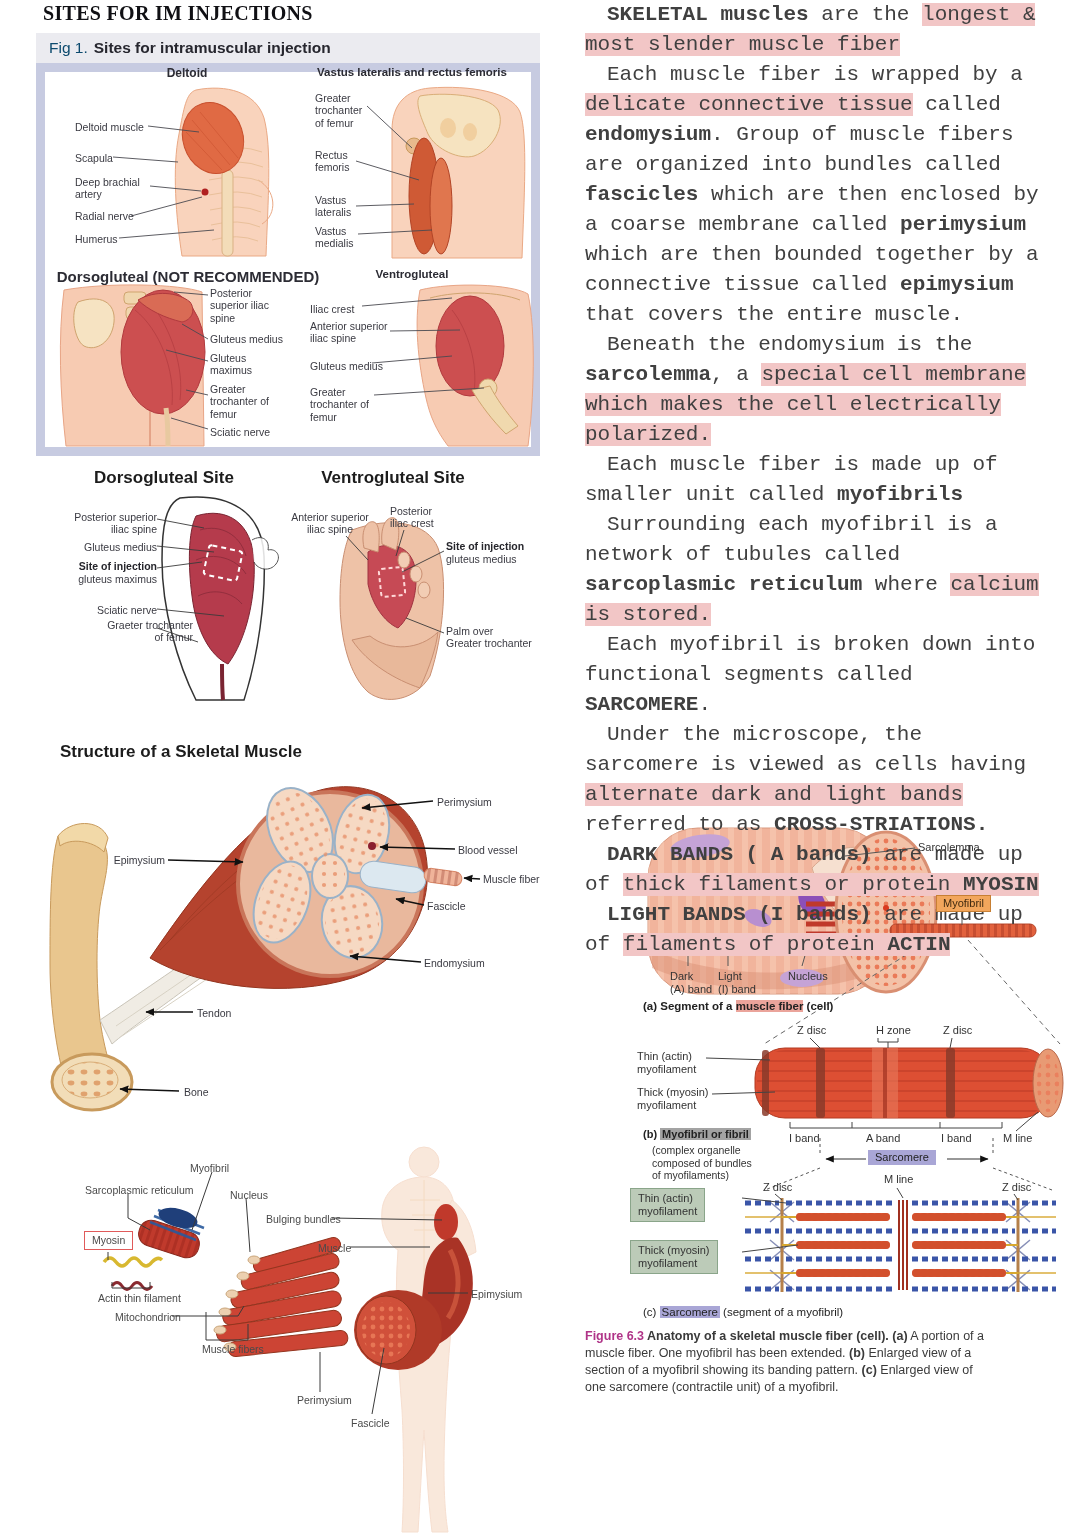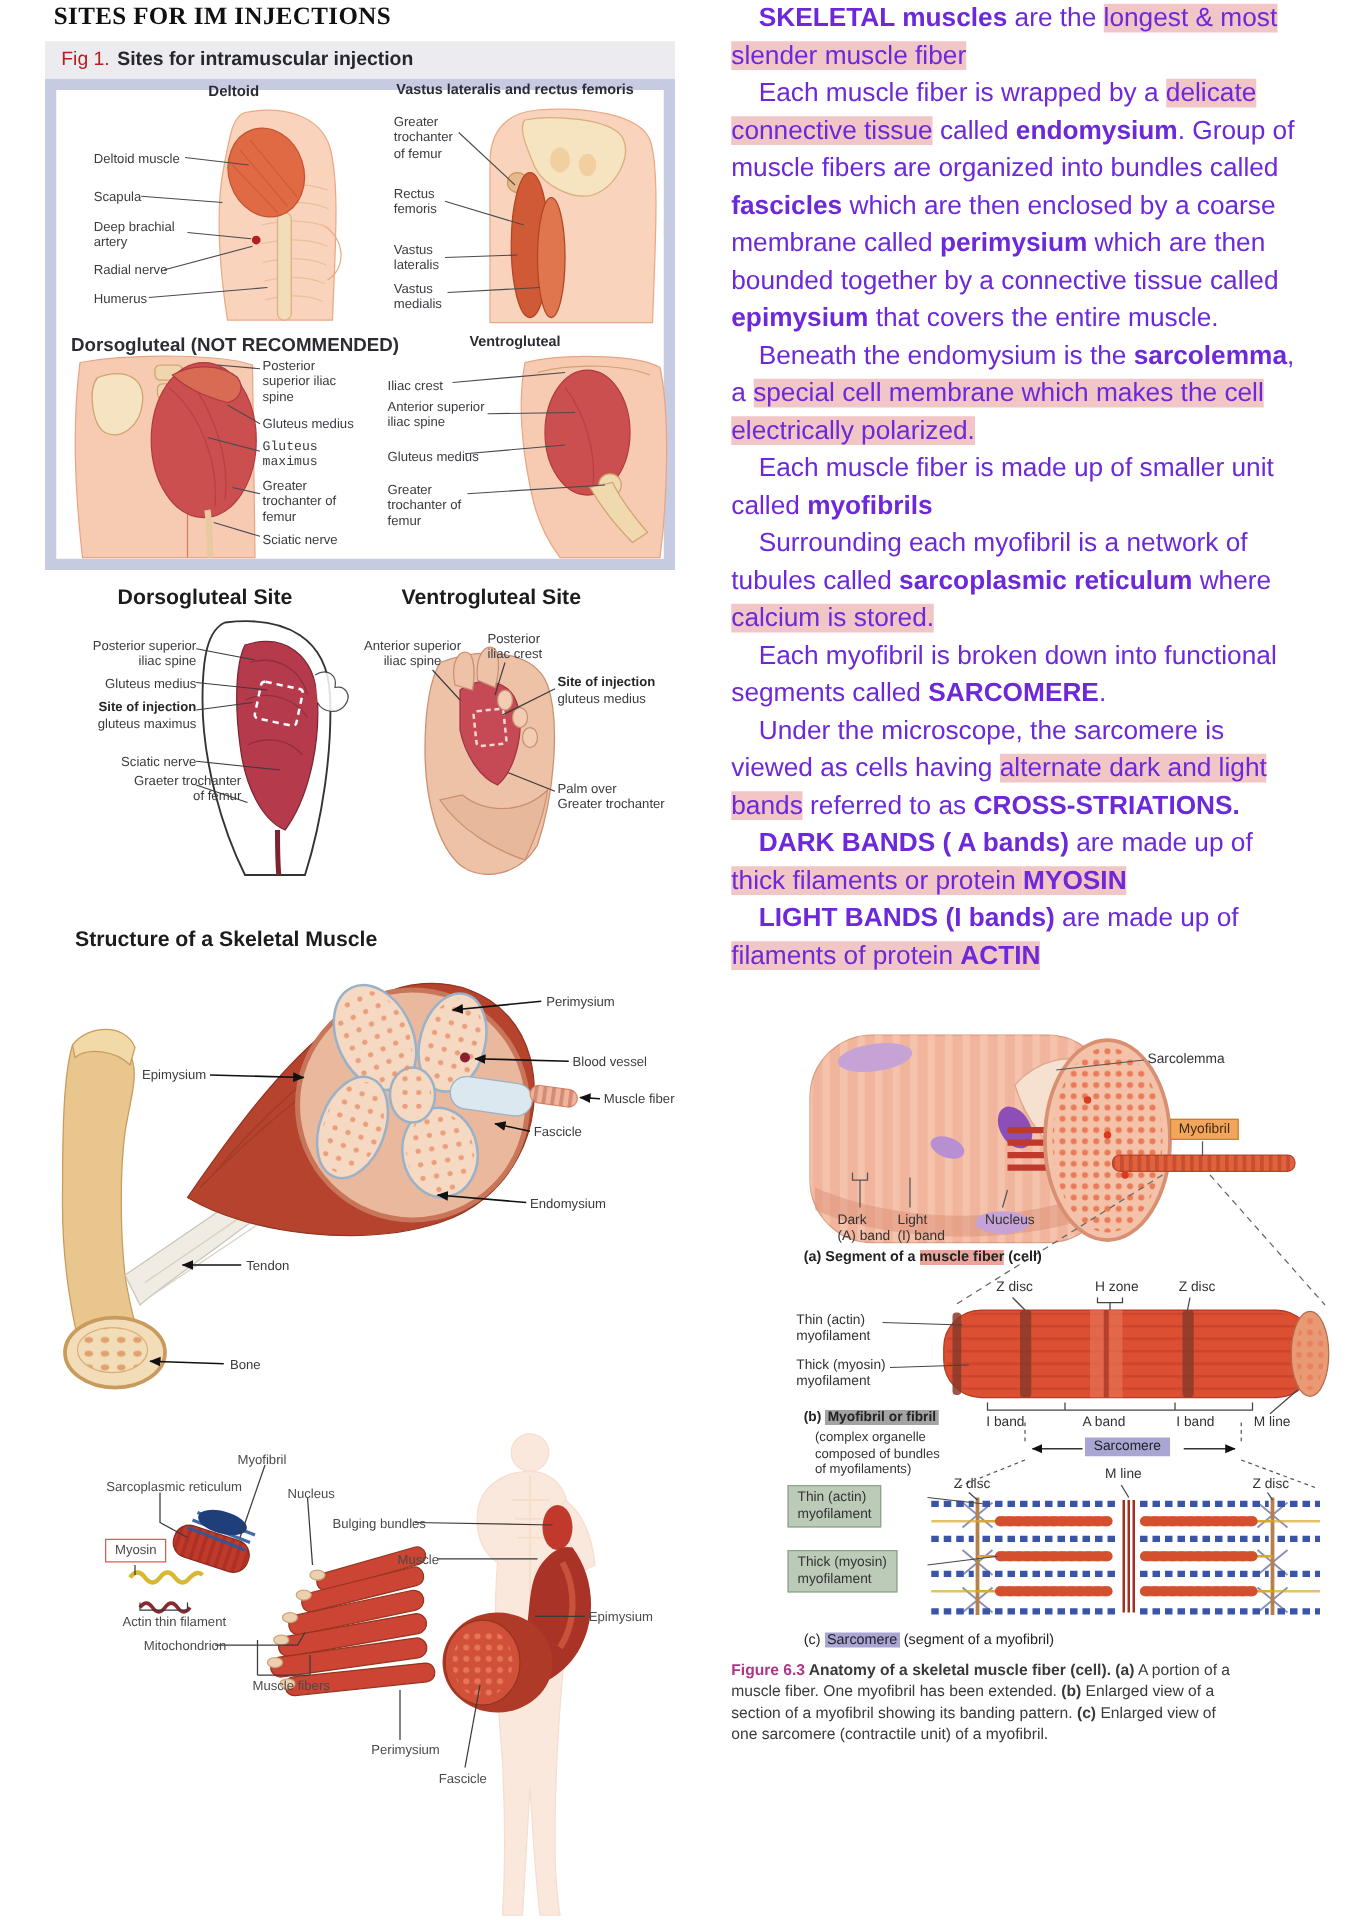--- a/index.html
+++ b/index.html
@@ -4,37 +4,37 @@
 <style>
   html,body{margin:0;padding:0;}
   body{width:1080px;height:1536px;background:#fff;position:relative;overflow:hidden;
        font-family:"Liberation Sans",sans-serif;}
   #art{position:absolute;left:0;top:0;z-index:1;}
   .abs{position:absolute;z-index:2;}
   .page-title{font-family:"Liberation Serif",serif;font-weight:bold;font-size:20px;color:#101014;letter-spacing:.3px;}
   
   .fig1-box{left:36px;top:33px;width:504px;height:423px;z-index:0;}
   .fig1-head{position:absolute;left:0;top:0;right:0;height:30px;background:#ebebf0;display:flex;align-items:center;padding-left:13px;box-sizing:border-box;font-size:15.5px;}
-  .fig1-tag{color:#b91c1c;margin-right:6px;}
+  .fig1-tag{color:#0c4a6e;margin-right:6px;}
   .fig1-title{color:#26262e;font-weight:bold;}
   .fig1-body{position:absolute;left:0;top:30px;right:0;bottom:0;background:#c7cbe1;}
   .fig1-inner{position:absolute;left:9px;top:9px;right:9px;bottom:9px;background:#fff;}
   
   .lbl{position:absolute;z-index:2;font-size:10.5px;line-height:1.18;color:#3a3a42;white-space:pre-line;}
   .lbl.r{text-align:right;}
   .lbl.ctr{transform:translateX(-50%);text-align:center;}
   .lbl.bld{font-weight:bold;color:#26262c;}
   .panel-title{position:absolute;z-index:2;transform:translateX(-50%);font-weight:bold;font-size:12px;color:#2c2c34;white-space:nowrap;}
   .site-head{position:absolute;z-index:2;transform:translateX(-50%);font-weight:bold;font-size:17px;color:#1c1c1c;white-space:nowrap;}
   .struct-head{position:absolute;z-index:2;font-weight:bold;font-size:17px;color:#1c1c1c;}
   .flbl{position:absolute;z-index:2;font-size:10.5px;line-height:1.2;color:#4a4a4a;white-space:pre-line;}
   .box-red{border:1.5px solid #e05a5a;background:#fff;padding:2px 7px;}
   
   .article{position:absolute;left:585px;top:0px;width:455px;z-index:2;
-           font-family:Liberation Sans, sans-serif;font-size:21px;line-height:30px;color:#6d28d9;}
+           font-family:Liberation Mono, monospace;font-size:21px;line-height:30px;color:#404040;}
   .article p{margin:0;text-indent:22px;}
   .b{font-weight:bold;}
   .hl{background:#f2c6c6;}
   .hl2{background:#eba49b;}
   .hlo{background:#a3a3a3;padding:0 2px;}
   .hlp{background:#a9a6d6;padding:0 2px;}
   .mag{color:#b03488;}
   
   .f63{position:absolute;z-index:2;font-size:11px;line-height:1.2;color:#333;white-space:pre-line;}
   .obox{background:#f2a65c;border:1px solid #c77f33;padding:1px 6px;color:#402a10;}
@@ -418,21 +418,21 @@
 femoris</div>
 <div class="lbl" style="left:315px;top:194px;">Vastus
 lateralis</div>
 <div class="lbl" style="left:315px;top:225px;">Vastus
 medialis</div>
 
 <div class="lbl" style="left:210px;top:287px;">Posterior
 superior iliac
 spine</div>
 <div class="lbl" style="left:210px;top:333px;">Gluteus medius</div>
-<div class="lbl" style="left:210px;top:352px;font-family:Liberation Mono, monospace;">Gluteus
+<div class="lbl" style="left:210px;top:352px;">Gluteus
 maximus</div>
 <div class="lbl" style="left:210px;top:383px;">Greater
 trochanter of
 femur</div>
 <div class="lbl" style="left:210px;top:426px;">Sciatic nerve</div>
 
 <div class="lbl" style="left:310px;top:303px;">Iliac crest</div>
 <div class="lbl" style="left:310px;top:320px;">Anterior superior
 iliac spine</div>
 <div class="lbl" style="left:310px;top:360px;">Gluteus medius</div>

